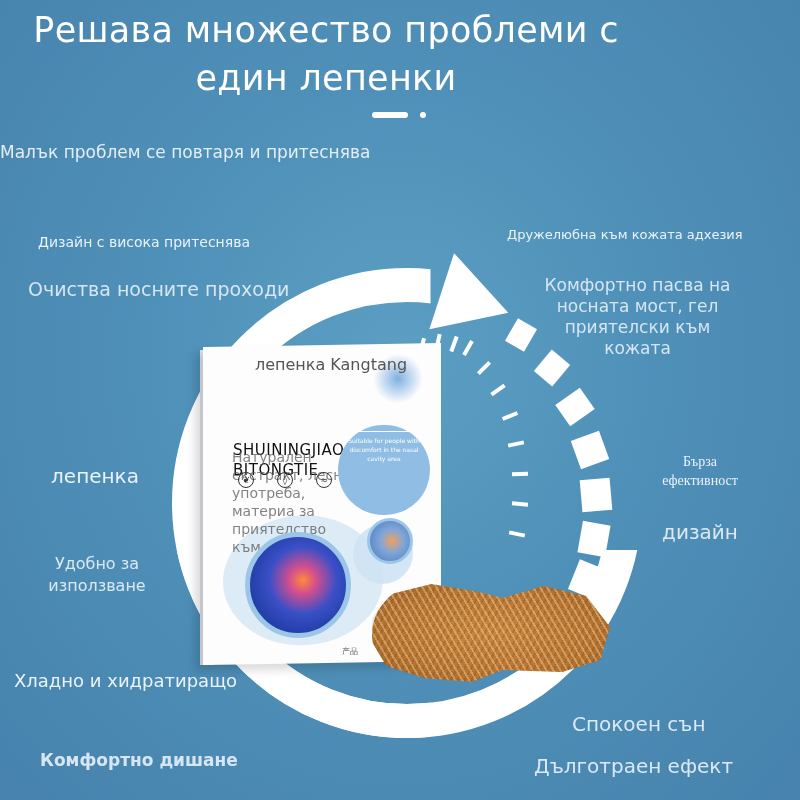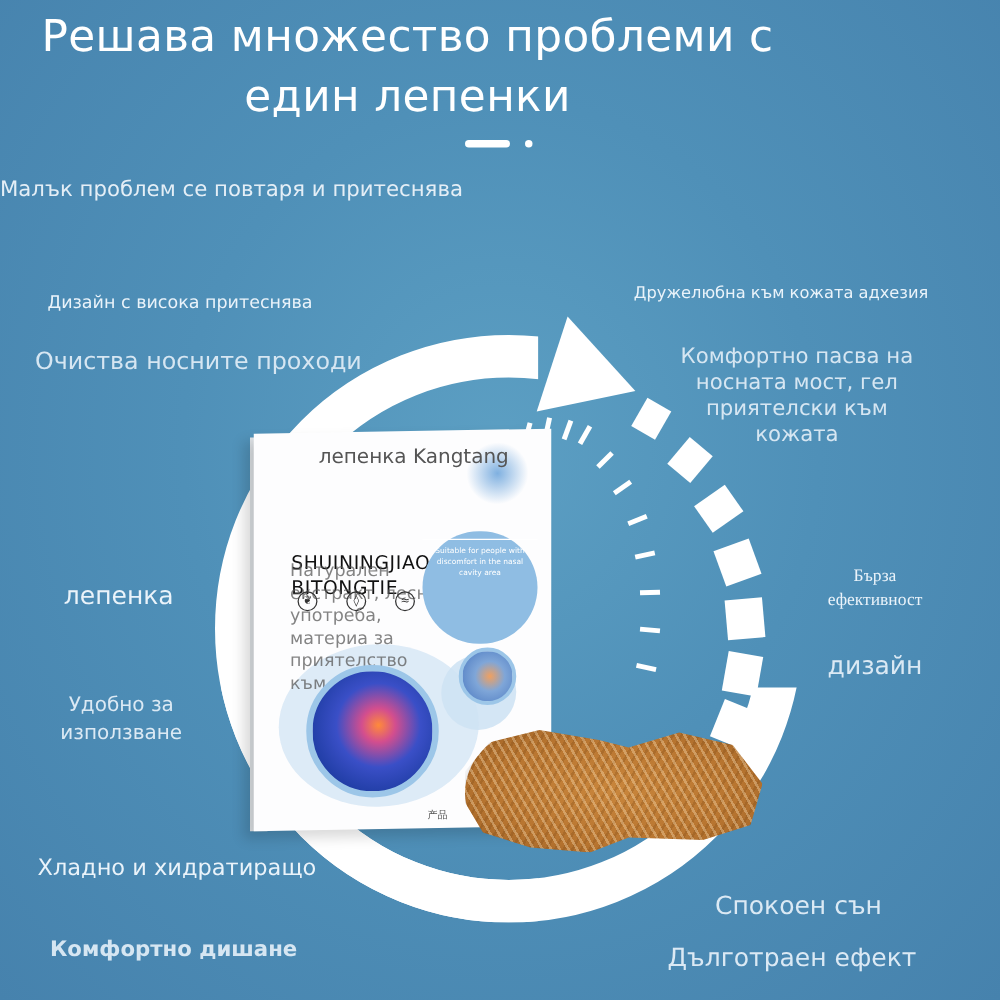--- a/index.html
+++ b/index.html
@@ -122,21 +122,21 @@
 
 <div class="abs lbl lbl-sm" style="left:38px;top:234px;">Дизайн с висока притеснява</div>
 <div class="abs lbl lbl-md" style="left:28px;top:278px;font-size:19px;">Очиства носните проходи</div>
 <div class="abs lbl lbl-lg" style="left:40px;top:462px;width:110px;line-height:28px;">
   <div>лепенка</div>
 </div>
 <div class="abs lbl" style="left:42px;top:516px;width:110px;font-size:16px;line-height:22px;color:#dbe9f4;margin-top:37px;">
   <div>Удобно за</div>
   <div>използване</div>
 </div>
-<div class="abs lbl" style="left:14px;top:684px;font-size:18px;margin-left:16px;">Хладно и хидратиращо</div>
+<div class="abs lbl" style="left:14px;top:670px;font-size:18px;">Хладно и хидратиращо</div>
 <div class="abs lbl" style="left:40px;top:750px;font-size:17px;color:#d6e6f2;font-weight:bold;">Комфортно дишане</div>
 
 <div class="abs lbl" style="left:507px;top:227px;font-size:13px;">Дружелюбна към кожата адхезия</div>
 <div class="abs lbl lbl-md" style="left:530px;top:275px;width:215px;line-height:21px;">
   <div>Комфортно пасва на</div>
   <div>носната мост, гел</div>
   <div>приятелски към кожата</div>
 </div>
 <div class="abs lbl lbl-sm" style="left:645px;top:452px;width:110px;line-height:19px;font-family:Liberation Serif, serif;">
   <div>Бърза</div>

